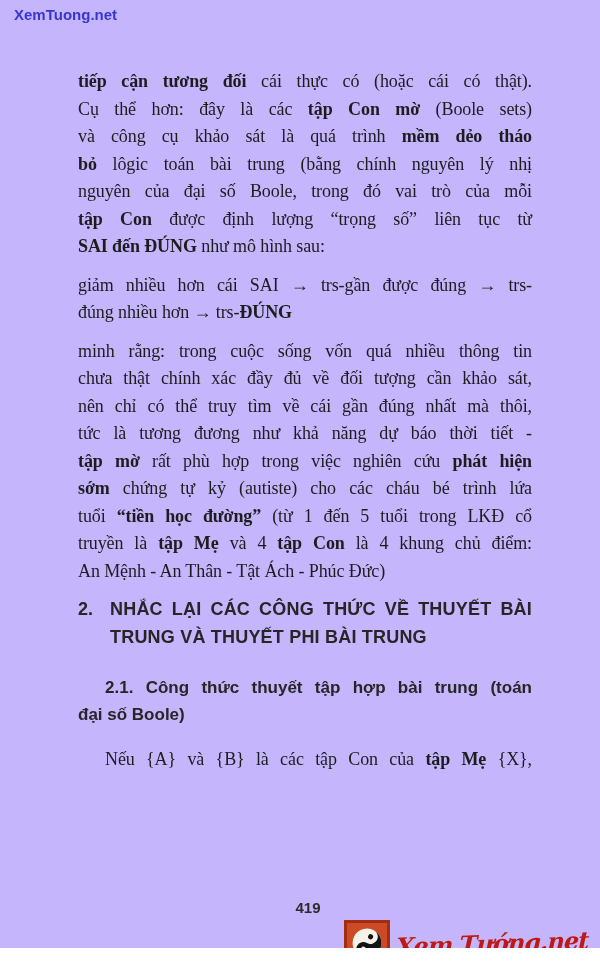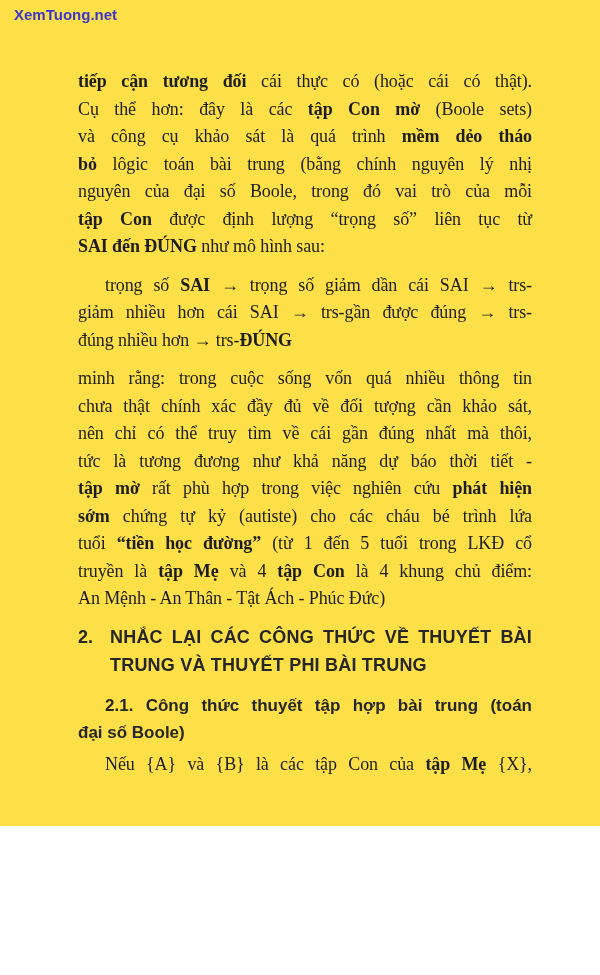--- a/index.html
+++ b/index.html
@@ -6,39 +6,39 @@
     --text-color:#1d1d1d;
     --watermark-blue:#3b35cf;
     --logo-red:#bd1a15;
     --logo-square:#cc4a26;
     --logo-square-border:#a32c12;
   }
   *{margin:0;padding:0;box-sizing:border-box;}
   html,body{background:#ffffff;}
   .page{
     position:relative;
-    width:600px;height:826px;
-    background:#fde047;
+    width:600px;height:948px;
+    background:#c4b5fd;
     overflow:hidden;
     font-family:"Liberation Serif","DejaVu Serif",serif;
   }
   .watermark{
     position:absolute;left:14px;top:6px;
     font-family:"Liberation Sans","DejaVu Sans",sans-serif;
     font-weight:700;font-size:15px;
     color:var(--watermark-blue);
   }
   .text-block{
     position:absolute;left:78px;top:68px;width:454px;
     color:var(--text-color);
   }
   .block + .block{margin-top:11px;}
   .block:nth-child(4){margin-top:10px;}
-  .block:nth-child(5){margin-top:13px;}
-  .block:nth-child(6){margin-top:5px;}
+  .block:nth-child(5){margin-top:23px;}
+  .block:nth-child(6){margin-top:18px;}
   .block.serif .line{
     font-family:"Liberation Serif","DejaVu Serif",serif;
     font-size:18px;line-height:27.5px;
     letter-spacing:-0.1px;
     text-align:justify;text-align-last:justify;
   }
   .block.heading{position:relative;padding-left:32px;}
   .block.heading .line,
   .block.subheading .line{
     font-family:"Liberation Sans","DejaVu Sans",sans-serif;
@@ -92,21 +92,20 @@
       <div class="block serif">
         <div class="line"><span class="b">tiếp cận tương đối</span><span> cái thực có (hoặc cái có thật).</span></div>
         <div class="line"><span>Cụ thể hơn: đây là các </span><span class="b">tập Con mờ</span><span> (Boole sets)</span></div>
         <div class="line"><span>và công cụ khảo sát là quá trình </span><span class="b">mềm dẻo tháo</span></div>
         <div class="line"><span class="b">bỏ</span><span> lôgic toán bài trung (bằng chính nguyên lý nhị</span></div>
         <div class="line"><span>nguyên của đại số Boole, trong đó vai trò của mỗi</span></div>
         <div class="line"><span class="b">tập Con</span><span> được định lượng “trọng số” liên tục từ</span></div>
         <div class="line last"><span class="b">SAI đến ĐÚNG</span><span> như mô hình sau:</span></div>
       </div>
       <div class="block serif">
-        <div class="line indent"><span>trọng số </span><span class="b">SAI</span><span> → trọng số giảm dần cái SAI → trs-</span></div>
         <div class="line"><span>giảm nhiều hơn cái SAI → trs-gần được đúng → trs-</span></div>
         <div class="line last"><span>đúng nhiều hơn → trs-</span><span class="b">ĐÚNG</span></div>
       </div>
       <div class="block serif">
         <div class="line"><span>minh rằng: trong cuộc sống vốn quá nhiều thông tin</span></div>
         <div class="line"><span>chưa thật chính xác đầy đủ về đối tượng cần khảo sát,</span></div>
         <div class="line"><span>nên chỉ có thể truy tìm về cái gần đúng nhất mà thôi,</span></div>
         <div class="line"><span>tức là tương đương như khả năng dự báo thời tiết -</span></div>
         <div class="line"><span class="b">tập mờ</span><span> rất phù hợp trong việc nghiên cứu </span><span class="b">phát hiện</span></div>
         <div class="line"><span class="b">sớm</span><span> chứng tự kỷ (autiste) cho các cháu bé trình lứa</span></div>

